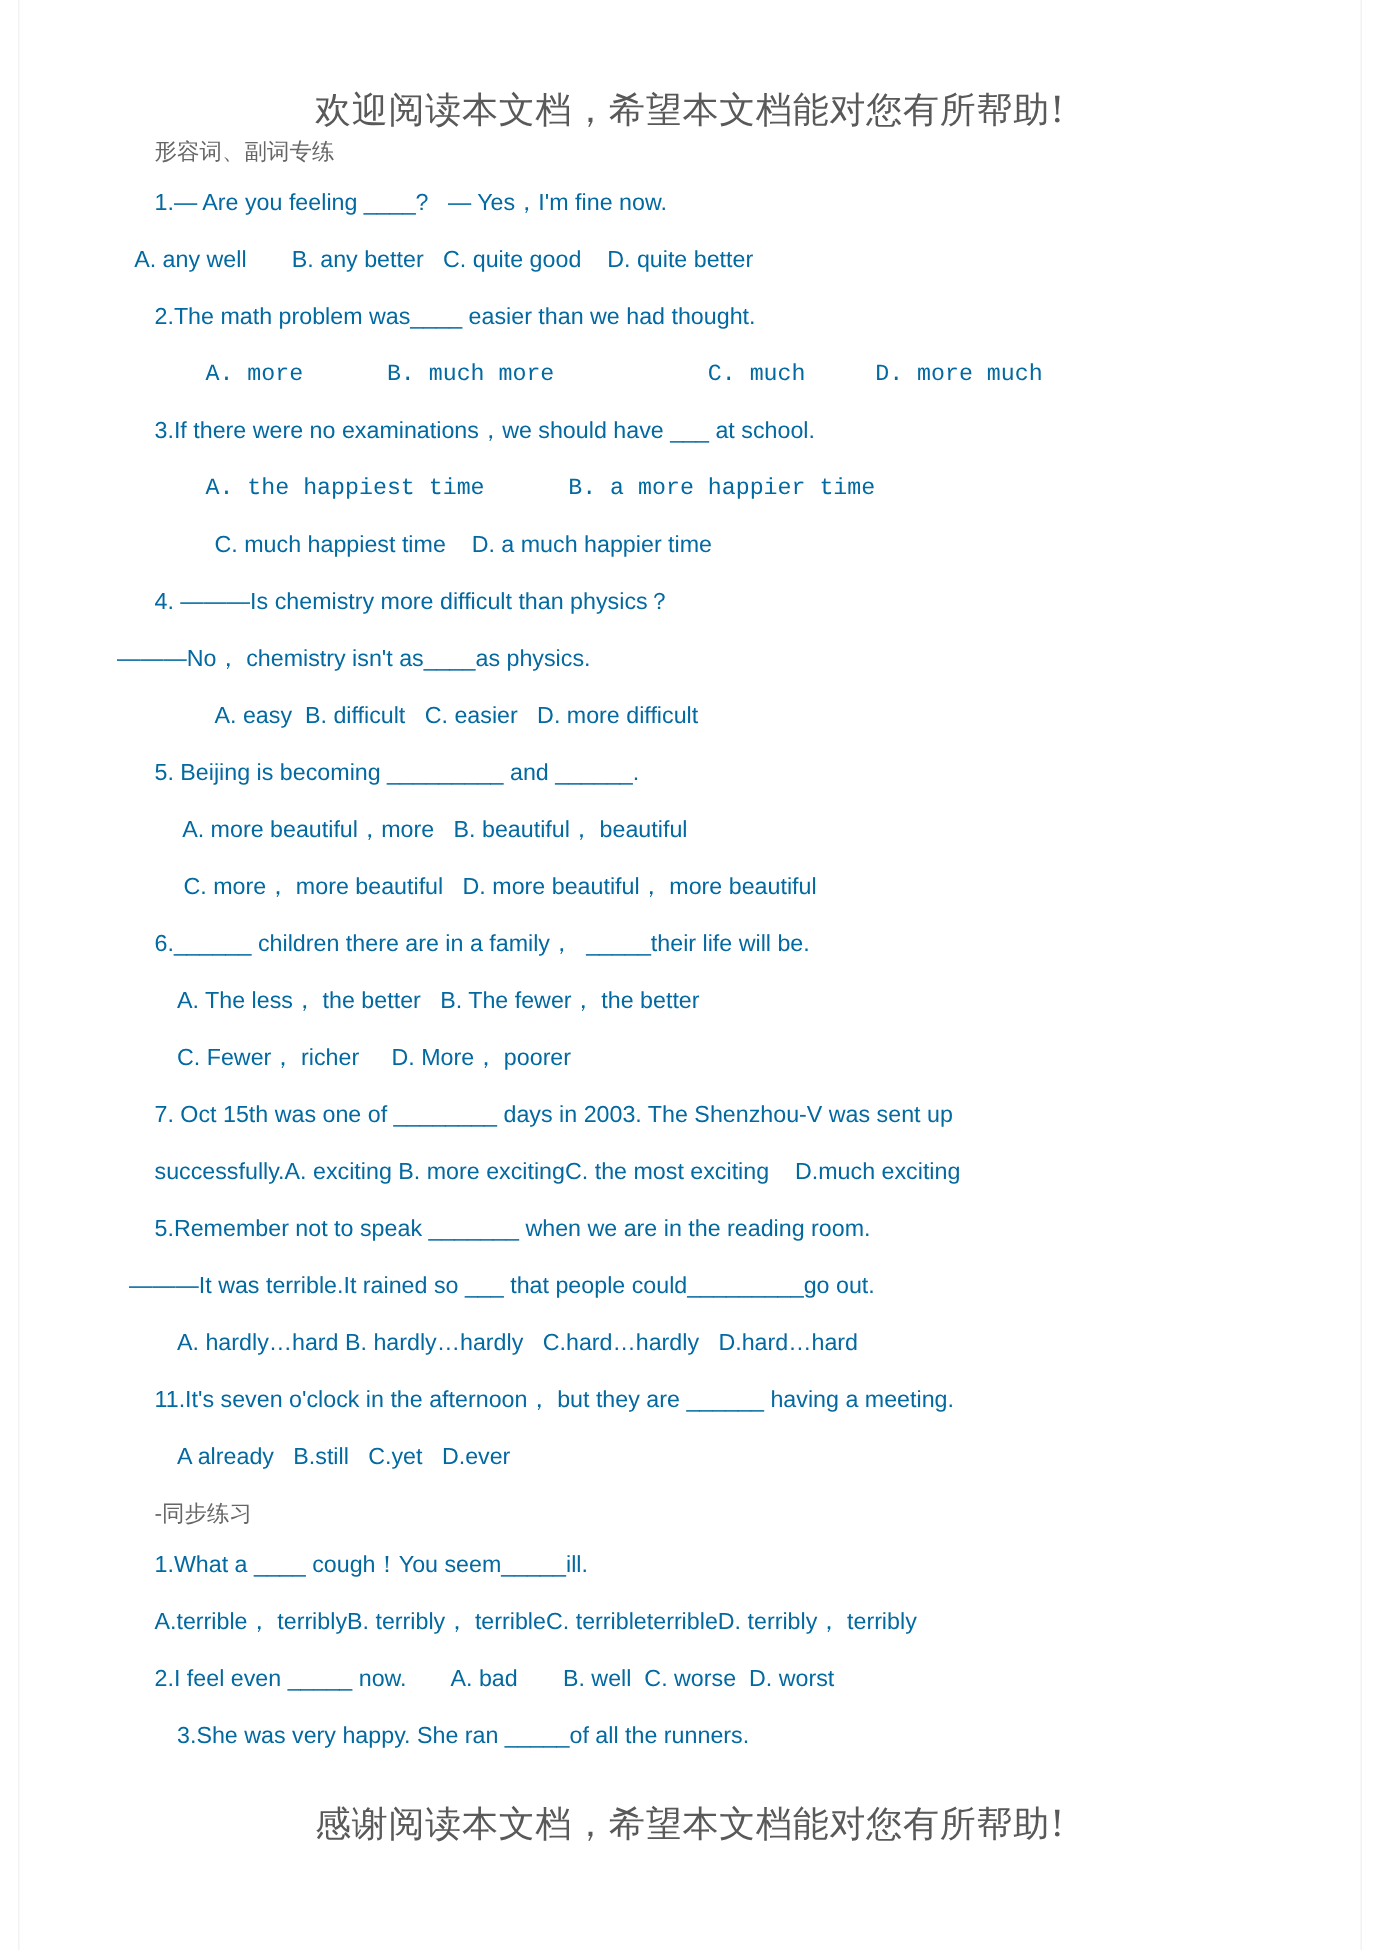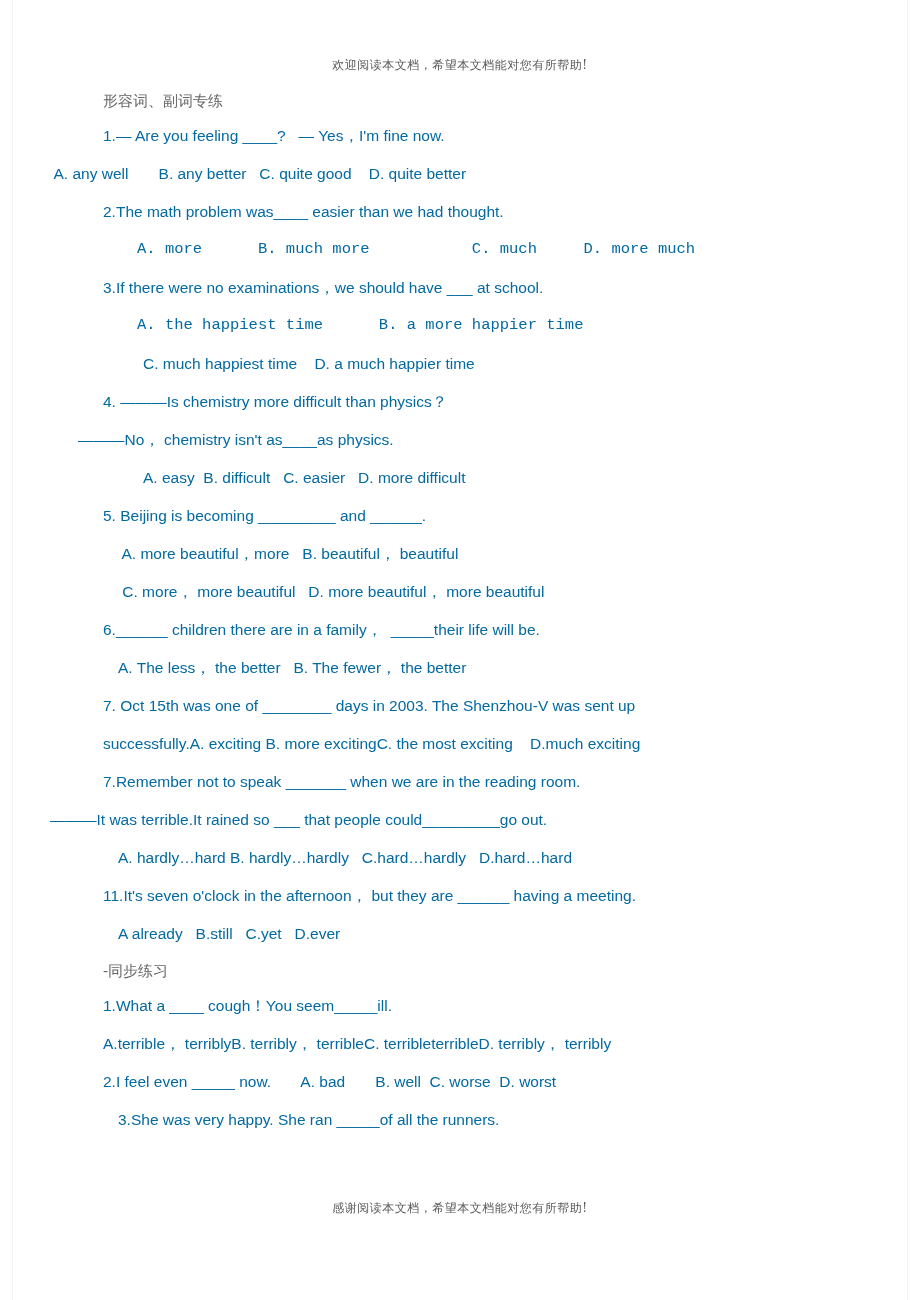--- a/index.html
+++ b/index.html
@@ -27,21 +27,21 @@
   .edge-rule.left  { left: 12px; }
   .edge-rule.right { right: 12px; }
 
   
   .banner {
     position: absolute;
     left: 0;
     width: 920px;
     text-align: center;
     font-family: "DejaVu Serif", "Liberation Serif", serif;
-    font-size: 12px;
+    font-size: 24px;
     color: #595959;
     letter-spacing: 0.5px;
     white-space: nowrap;
   }
   .banner-top    { top: 57px; }
   .banner-bottom { top: 1200px; }
 
   
   .body-block {
     position: absolute;
@@ -65,21 +65,21 @@
     color: #666666;
     font-size: 15px;
   }
 
   
   .slot { height: 38px; }
   .slot.tight { height: 34px; }
 
   
   .ind-0  { padding-left: 103px; }
-  .ind-1  { padding-left: 50px; }
+  .ind-1  { padding-left: 86px; }
   .ind-3  { padding-left: 118px; }
   .ind-5  { padding-left: 137px; font-family: Liberation Mono, monospace; }
   .ind-6  { padding-left: 143px; }
   .ind-8  { padding-left: 78px; }
 </style>
 </head>
 <body>
 
 <div class="page">
 
@@ -134,27 +134,30 @@
         <div class="slot">
           <div class="line ind-3"> C. more， more beautiful   D. more beautiful， more beautiful</div>
         </div>
         <div class="slot">
           <div class="line ind-0">6.______ children there are in a family，  _____their life will be.</div>
         </div>
         <div class="slot">
           <div class="line ind-3">A. The less， the better   B. The fewer， the better</div>
         </div>
         <div class="slot">
+          <div class="line ind-3">C. Fewer， richer     D. More， poorer</div>
+        </div>
+        <div class="slot">
           <div class="line ind-0">7. Oct 15th was one of ________ days in 2003. The Shenzhou-V was sent up</div>
         </div>
         <div class="slot">
           <div class="line ind-0">successfully.A. exciting B. more excitingC. the most exciting    D.much exciting</div>
         </div>
         <div class="slot">
-          <div class="line ind-0">7.Remember not to speak _______ when we are in the reading room.</div>
+          <div class="line ind-0">5.Remember not to speak _______ when we are in the reading room.</div>
         </div>
         <div class="slot">
           <div class="line ind-1">———It was terrible.It rained so ___ that people could_________go out.</div>
         </div>
         <div class="slot">
           <div class="line ind-3">A. hardly…hard B. hardly…hardly   C.hard…hardly   D.hard…hard</div>
         </div>
         <div class="slot">
           <div class="line ind-0">11.It's seven o'clock in the afternoon， but they are ______ having a meeting.</div>
         </div>

